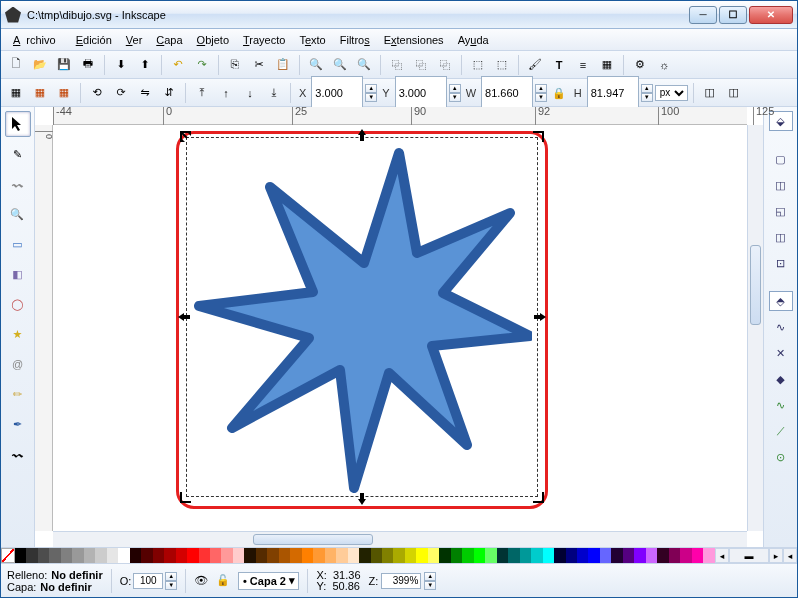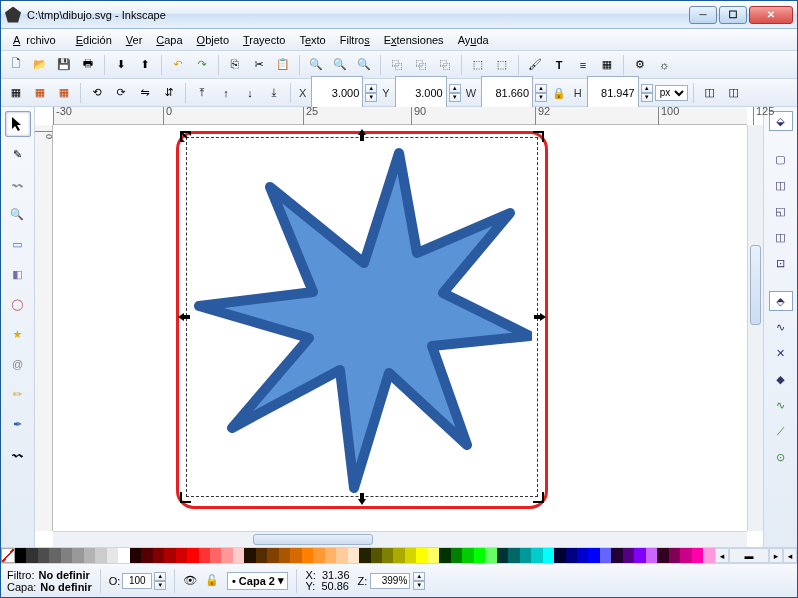--- a/index.html
+++ b/index.html
@@ -14,21 +14,21 @@
 .win-max { background: linear-gradient(#e9f3fd, #bcd7f1); }
 .win-close { width: 44px; background: linear-gradient(#f5a2a0,#e6746f,#d8504a); border-color:#a33; color:#fff; }
 .menubar { height: 22px; background: linear-gradient(#fbfcfe,#e8eef7); display: flex; align-items: center; padding: 0 6px; gap: 2px; border-bottom: 1px solid #c9d6e8; }
 .menubar span { padding: 2px 6px; cursor: default; }
 .menubar span u { text-decoration: underline; }
 .toolbar { height: 28px; background: linear-gradient(#f6f9fd,#e4ecf6); display: flex; align-items: center; padding: 0 4px; gap: 2px; border-bottom: 1px solid #c9d6e8; }
 .tb-btn { width: 22px; height: 22px; display: flex; align-items: center; justify-content: center; border: 1px solid transparent; border-radius: 2px; font-size: 13px; }
 .tb-sep { width: 1px; height: 20px; background: #c6d0df; margin: 0 3px; }
 .num-field { display:inline-flex; align-items:center; gap:2px; }
 .num-field label { padding: 0 3px; color:#333; }
-.num-field input { width: 52px; height: 18px; border: 1px solid #9db2c9; padding: 16px 3px; font-size:11px; text-align:right;}
+.num-field input { width: 52px; height: 18px; border: 1px solid #9db2c9; padding: 16px 3px; font-size:11px; text-align:left;}
 .spin { display:inline-flex; flex-direction:column; }
 .spin div { width:12px; height:9px; border:1px solid #9db2c9; background:linear-gradient(#fff,#e4ecf6); font-size:6px; line-height:7px; text-align:center;}
 .body-row { flex:1; display:flex; overflow:hidden; }
 .toolbox { width: 34px; background: linear-gradient(#f6f9fd,#e4ecf6); border-right:1px solid #c9d6e8; display:flex; flex-direction:column; align-items:center; padding-top:4px; gap:4px; }
 .tool { width:26px; height:26px; display:flex; align-items:center; justify-content:center; border:1px solid transparent; border-radius:2px; font-size:15px; }
 .tool.active { background:#fff; border-color:#8aa5c6; box-shadow: inset 0 0 3px #aac; }
 .right-tools { width: 34px; background: linear-gradient(#f6f9fd,#e4ecf6); border-left:1px solid #c9d6e8; display:flex; flex-direction:column; align-items:center; padding-top:4px; gap:6px;}
 .rtool { width:24px; height:20px; display:flex; align-items:center; justify-content:center; border:1px solid transparent; font-size:14px; color:#336; }
 .rtool.active { background:#fff; border:1px solid #8aa5c6; }
 .canvas-wrap { flex:1; display:flex; flex-direction:column; background:#fff; position:relative; }
@@ -298,23 +298,23 @@
       <div class="tool">
           <span style="color:#2a5aa0">✒</span>
         </div>
       <div class="tool">
           <span>〰</span>
         </div>
     </div>
 
     <div class="canvas-wrap">
       <div class="ruler-h">
-        <div class="tick" style="left:0px">-30</div>
+        <div class="tick" style="left:0px">-44</div>
         <div class="tick" style="left:110px">0</div>
-        <div class="tick" style="left:250px">25</div>
+        <div class="tick" style="left:239px">25</div>
         <div class="tick" style="left:358px">90</div>
         <div class="tick" style="left:482px">92</div>
         <div class="tick" style="left:605px">100</div>
         <div class="tick" style="left:700px">125</div>
       </div>
       <div class="canvas-row">
         <div class="ruler-v">
           <div class="tick" style="top:6px">0</div>
         </div>
         <div class="canvas">
@@ -475,21 +475,21 @@
       </div>
     <div class="pal-scroll-btn">◂</div>
     <div class="pal-scroll-btn" style="width:40px">▬</div>
     <div class="pal-scroll-btn">▸</div>
     <div class="pal-scroll-btn">◂</div>
   </div>
 
   <div class="statusbar">
     <div class="fill-trazo">
       <div>
-          <span>Filtro:</span> 
+          <span>Relleno:</span> 
           <b>No definir</b>
         </div>
       <div>
           <span>Capa:</span> 
           <b>No definir</b>
         </div>
     </div>
     <div class="stat-sep"></div>
     <div class="o-field">
       <span>O:</span>

